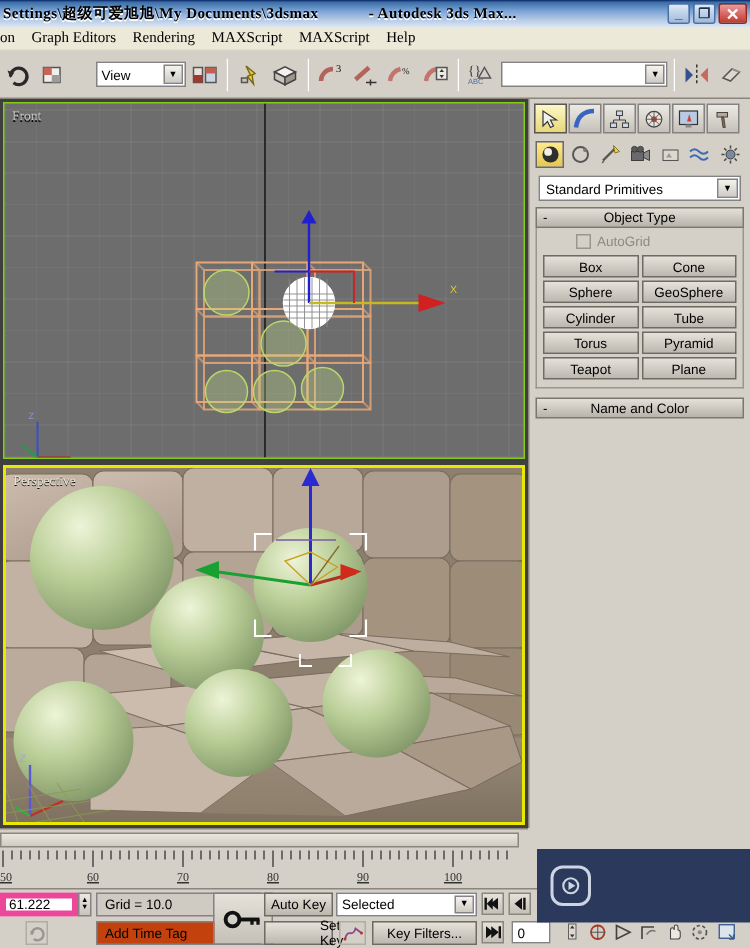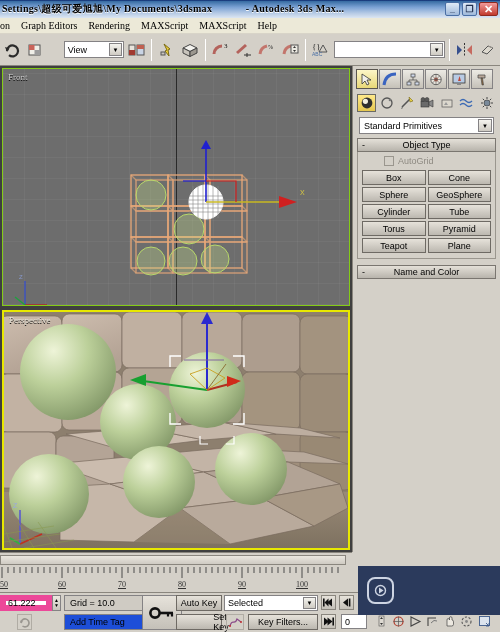--- a/index.html
+++ b/index.html
@@ -149,31 +149,31 @@
     background:linear-gradient(180deg,#eae6de,#cfcbc3); border:1px solid #8a867e;}
   .ruler{ position:absolute; left:0; top:14px; width:352px; height:26px; }
   .rlbl{ position:absolute; top:13px; font-size:8px; color:#333; transform:translateX(-50%);
     font-family:"Liberation Serif", serif;text-decoration:underline;}
 
   
   .statusbar{
     position:absolute; left:0; top:592px; width:500px; height:40px; background:#d4d0c8;
     border-top:1px solid #8a867e;
   }
-  .sb-spin{ position:absolute; left:0; top:2px; width:52px; height:16px; border:6px solid #ec4899;
+  .sb-spin{ position:absolute; left:0; top:2px; width:52px; height:16px; border:4px solid #ec4899;
     background:#fff; display:flex;align-items:center; padding-left:2px; font-size:9px;}
   .spinarrows{ position:absolute; left:52px; top:2px; width:9px;height:16px;
     background:linear-gradient(180deg,#ece8e0,#c8c4bc); border:1px solid #848284;
     display:flex;flex-direction:column;align-items:center;justify-content:center; font-size:5px; line-height:5px;}
   .sb-undo{ position:absolute; left:17px; top:21px; width:15px;height:16px;
     border:1px solid #b0aca4; display:flex;align-items:center;justify-content:center;}
   .sb-grid{ position:absolute; left:64px; top:2px; width:110px;height:16px; border:1px solid #848284;
     background:#cfcbc3; display:flex;align-items:center; padding-left:5px; font-size:9px;}
   .sb-tag{ position:absolute; left:64px; top:21px; width:110px;height:16px; border:1px solid #848284;
-    background:#1d4ed8; display:flex;align-items:center; padding-left:5px; font-size:9px;}
+    background:#c2410c; display:flex;align-items:center; padding-left:5px; font-size:9px;}
   .sb-key{ position:absolute; left:142px; top:2px; width:40px;height:35px;
     border:1px solid #848284; background:linear-gradient(180deg,#e6e2da,#c4c0b8);
     display:flex;align-items:center;justify-content:center;}
   .sb-autokey{ position:absolute; left:176px; top:2px; width:46px;height:16px;
     border:1px solid #6e6a64; background:linear-gradient(180deg,#e6e2da,#bcb8b0);
     display:flex;align-items:center;justify-content:center; font-size:9px;}
   .sb-setkey{ position:absolute; left:176px; top:21px; width:37px;height:16px;
     border:1px solid #6e6a64; background:linear-gradient(180deg,#e6e2da,#bcb8b0);
     display:flex;align-items:center;justify-content:center; font-size:9px;padding-left:44px;}
   .sb-selcombo{ position:absolute; left:224px; top:2px; width:94px;height:16px;

